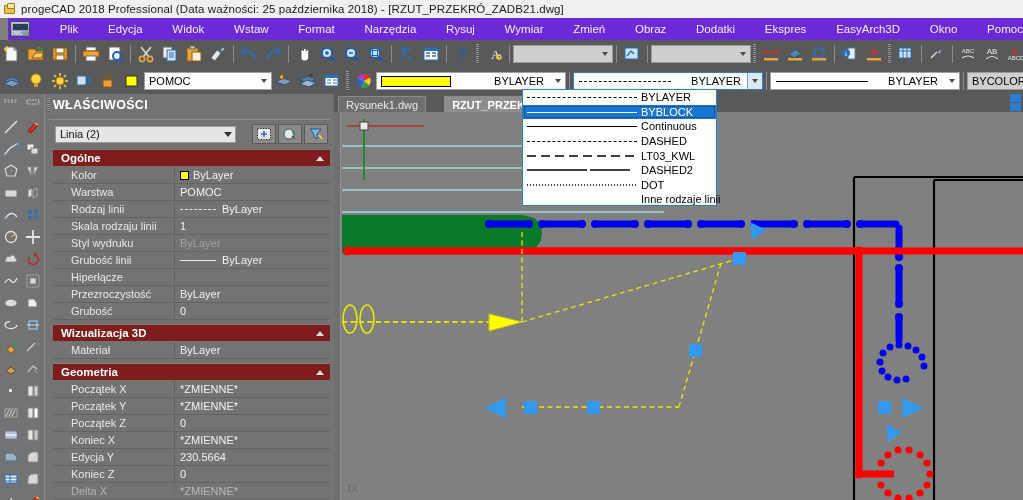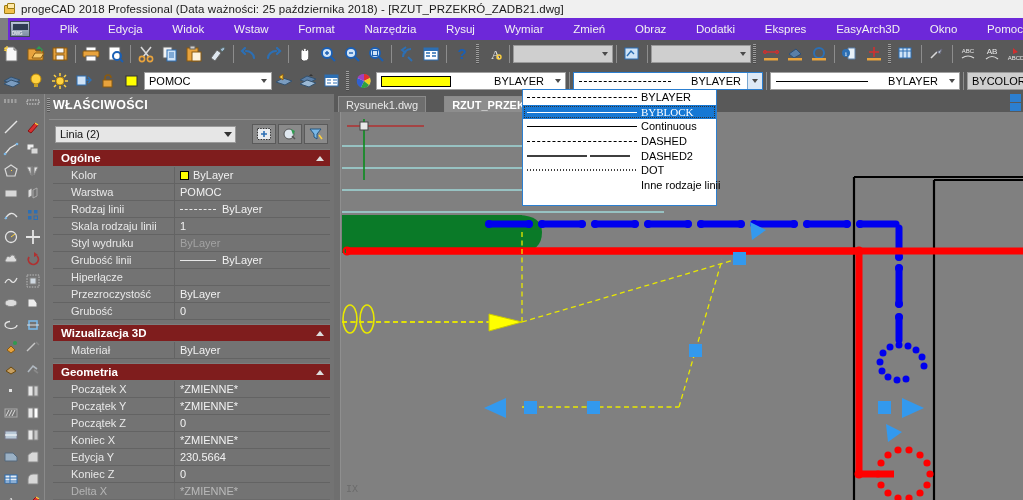--- a/index.html
+++ b/index.html
@@ -104,21 +104,21 @@
 
   
   .ltdrop{
     position:absolute; left:522px; top:89px; width:195px; height:117px;
     background:#fff; border:1px solid #2c7fd0; z-index:60;
   }
   .ltopt{
     height:14.6px; display:flex; align-items:center; position:relative;
     font-size:11px; color:#000;
   }
-  .ltopt.sel{ background:#1678d4; color:#fff; outline:1px dotted #333; outline-offset:-2px;font-family:Liberation Serif, serif; }
+  .ltopt.sel{ background:#1678d4; color:#fff; outline:1px dotted #333; outline-offset:-2px; }
   .ltopt .lp{ width:110px; height:12px; position:relative; margin-left:4px; flex:none; }
   .ltopt .ln{ margin-left:4px; white-space:nowrap; }
 
   
   .pat{ position:absolute; left:0; top:50%; width:100%; height:0; }
   .pat.solid{ border-top:1.5px solid #000; }
 
   
   .props{
     position:absolute; left:44px; top:94px; width:290px; height:406px;
@@ -1106,20 +1106,28 @@
     </div>
     <div class="ltopt">
       <span class="lp">
           <span class="pat" style="border-top:1.5px dashed #000;border-top-style:dashed;"></span>
         </span>
       <span class="ln">DASHED</span>
     </div>
     <div class="ltopt">
       <span class="lp">
         <svg width="110" height="12" viewBox="0 0 110 12">
+            <line x1="0" y1="6" x2="110" y2="6" stroke="#000" stroke-width="1.5" stroke-dasharray="9 5"></line>
+          </svg>
+      </span>
+      <span class="ln">LT03_KWL</span>
+    </div>
+    <div class="ltopt">
+      <span class="lp">
+        <svg width="110" height="12" viewBox="0 0 110 12">
             <line x1="0" y1="6" x2="110" y2="6" stroke="#000" stroke-width="1.5" stroke-dasharray="60 3 40"></line>
           </svg>
       </span>
       <span class="ln">DASHED2</span>
     </div>
     <div class="ltopt">
       <span class="lp">
         <svg width="110" height="12" viewBox="0 0 110 12">
             <line x1="0" y1="6" x2="110" y2="6" stroke="#000" stroke-width="1.5" stroke-dasharray="1 2"></line>
           </svg>

